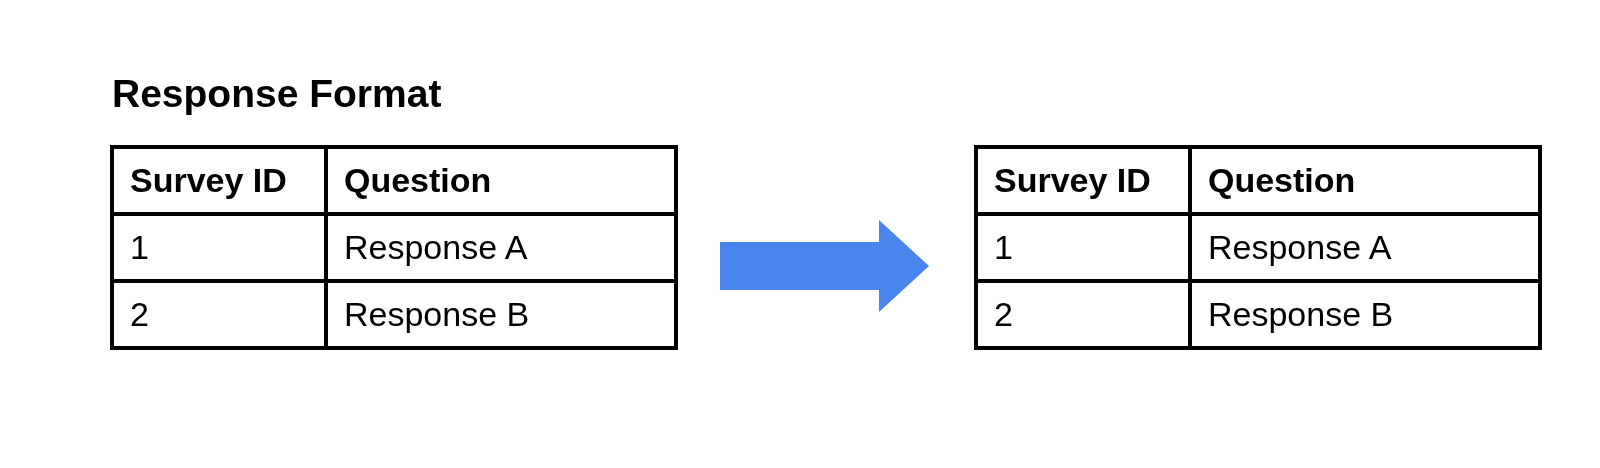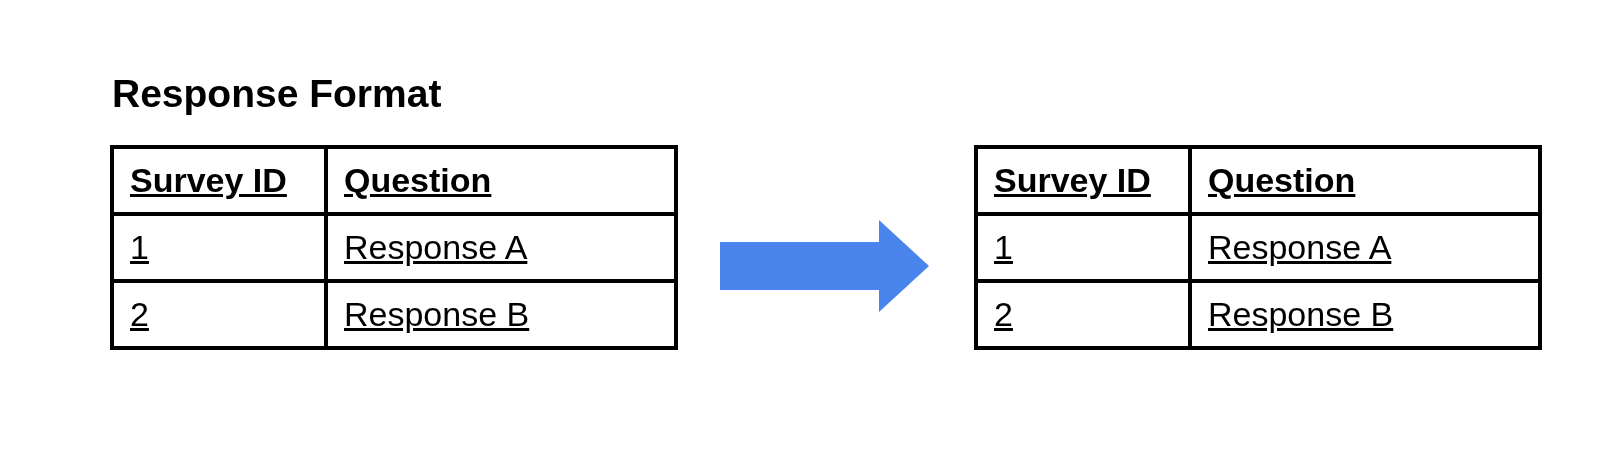--- a/index.html
+++ b/index.html
@@ -37,21 +37,20 @@
   table.data-table.right { left: 942px; }
   .data-table th, .data-table td {
     border: 4px solid #000000;
     height: 67px;
     padding: 0 10px 0 16px;
     text-align: left;
     vertical-align: middle;
     font-size: 34px;
     white-space: nowrap;
     overflow: hidden;
-    text-decoration: underline;
   }
   .data-table th { font-weight: 700; }
   .data-table td { font-weight: 400; }
   .col-survey-id { width: 214px; }
   .col-question  { width: 350px; }
   .arrow-wrap {
     position: absolute;
     left: 688px;
     top: 220px;
     width: 209px;

